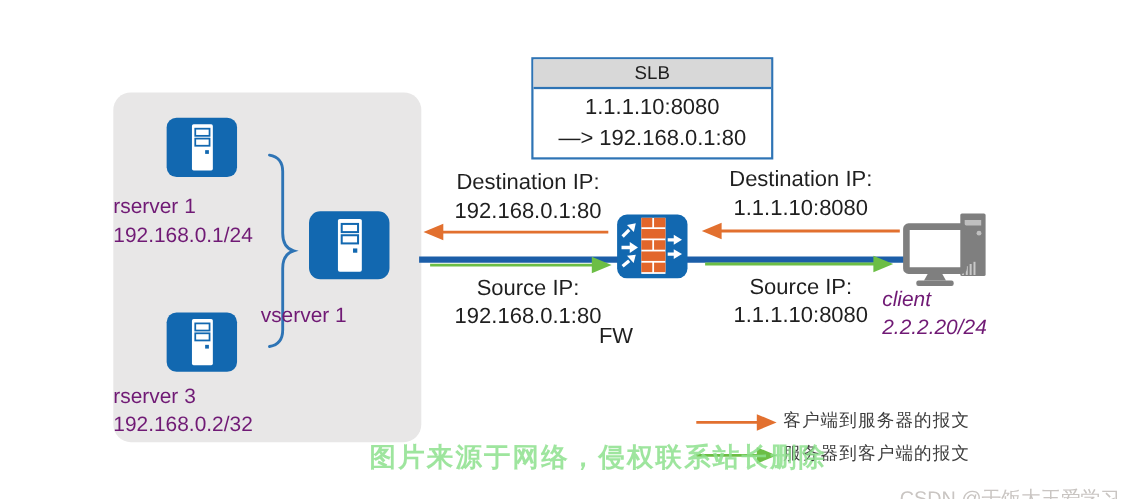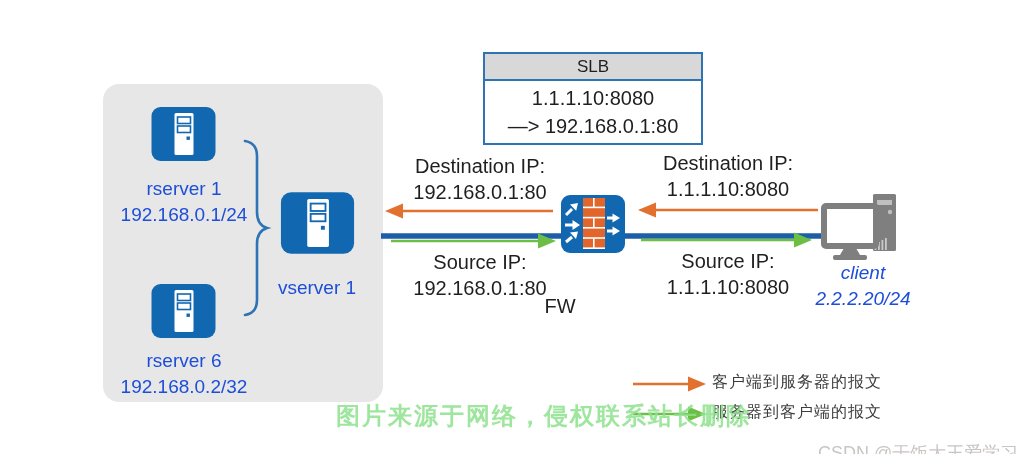--- a/index.html
+++ b/index.html
@@ -21,24 +21,23 @@
     border-radius: 16px;
   }
   .overlay-svg {
     position: absolute; left: 0; top: 0;
     width: 1032px; height: 454px;
     pointer-events: none;
   }
   .icon { position: absolute; line-height: 0; }
   .node-label {
     position: absolute;
-    text-align: center;
     font-size: 19px;
     line-height: 1.38;
-    color: #1d4ed8;
+    color: #701a75;
     white-space: nowrap;
   }
   .flow-label {
     position: absolute;
     text-align: center;
     font-size: 20px;
     line-height: 1.32;
     color: #1f1f1f;
     white-space: nowrap;
   }
@@ -162,21 +161,21 @@
   <div class="icon" style="left:150px; top:283px;">
     <svg width="67" height="56" viewBox="0 0 66 56">
       <rect x="1" y="1" width="64" height="54" rx="9" fill="#1268b0"></rect>
       <rect x="24" y="7" width="19" height="42" rx="1.5" fill="#ffffff"></rect>
       <rect x="27" y="11" width="13" height="6.5" fill="#ffffff" stroke="#1268b0" stroke-width="1.6"></rect>
       <rect x="27" y="20" width="13" height="6.5" fill="#ffffff" stroke="#1268b0" stroke-width="1.6"></rect>
       <rect x="36" y="30.5" width="3.4" height="3.4" fill="#1268b0"></rect>
     </svg>
   </div>
   <div class="node-label" style="left:103px; top:348px; width:162px;">
-    <div>rserver 6</div>
+    <div>rserver 3</div>
     <div>192.168.0.2/32</div>
   </div>
 
   <div class="icon" style="left:279px; top:191px;">
     <svg width="77" height="64" viewBox="0 0 66 56">
       <rect x="1" y="1" width="64" height="54" rx="9" fill="#1268b0"></rect>
       <rect x="24" y="7" width="19" height="42" rx="1.5" fill="#ffffff"></rect>
       <rect x="27" y="11" width="13" height="6.5" fill="#ffffff" stroke="#1268b0" stroke-width="1.6"></rect>
       <rect x="27" y="20" width="13" height="6.5" fill="#ffffff" stroke="#1268b0" stroke-width="1.6"></rect>
       <rect x="36" y="30.5" width="3.4" height="3.4" fill="#1268b0"></rect>

